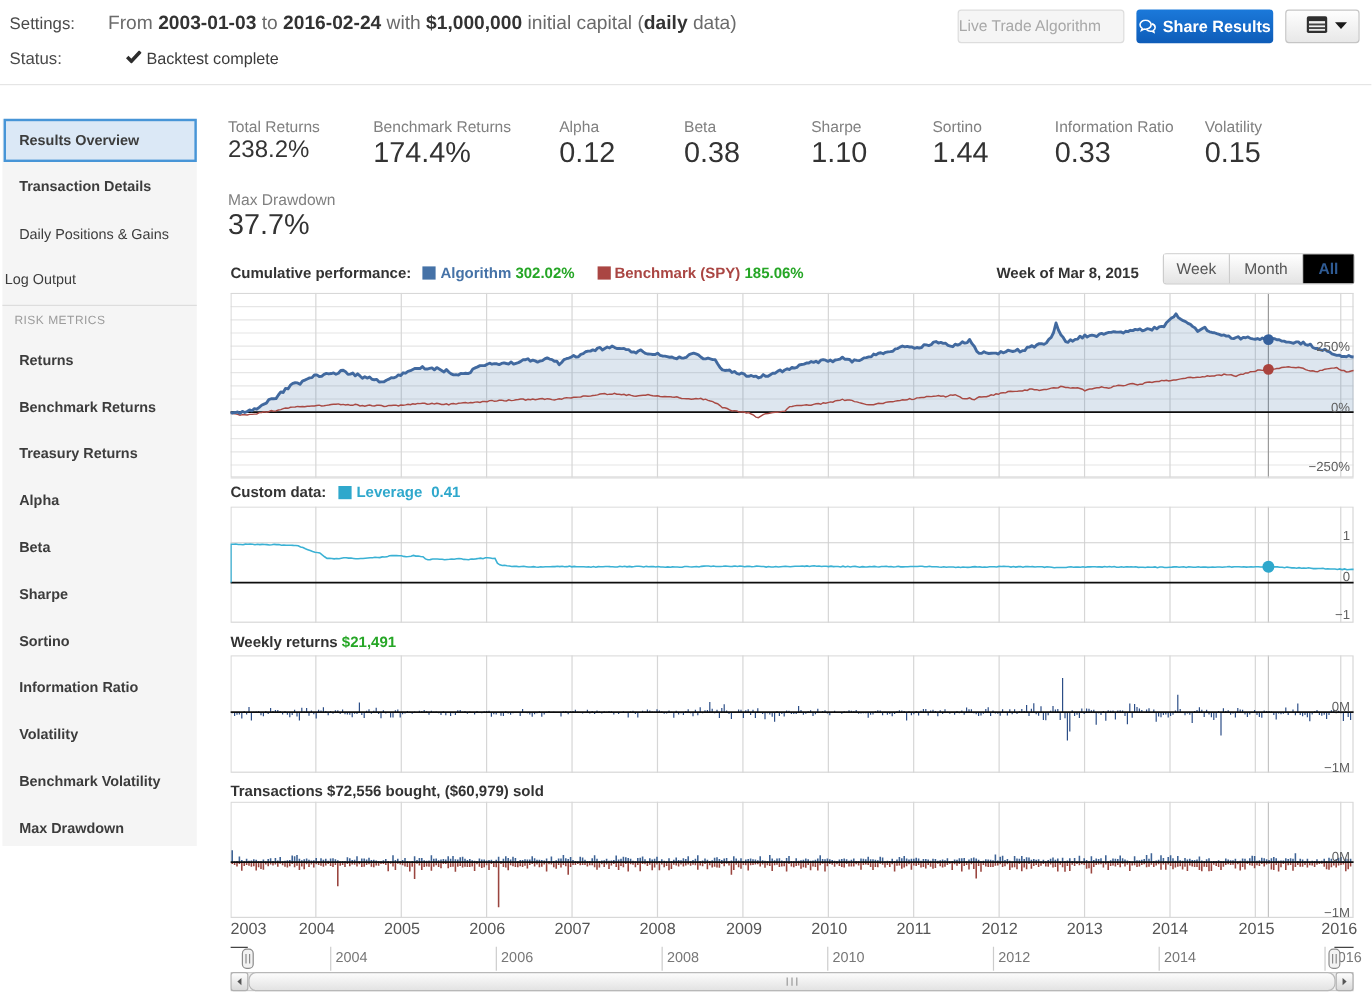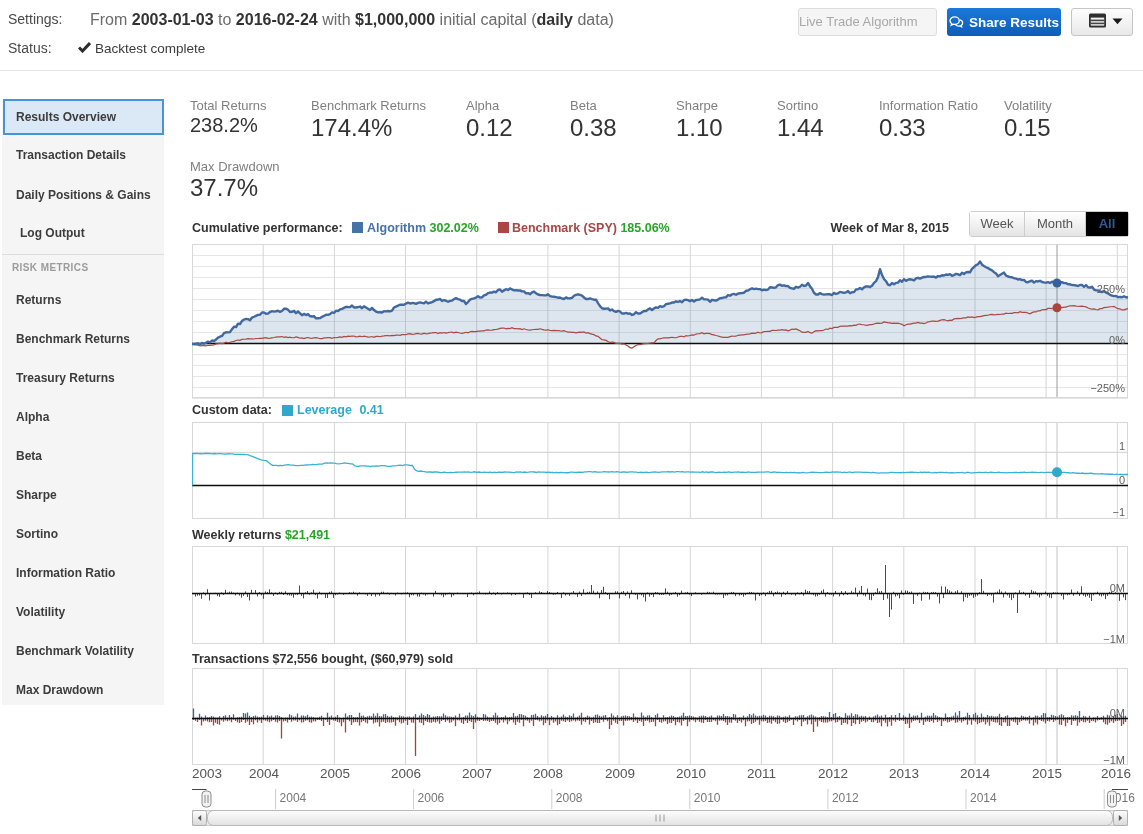--- a/index.html
+++ b/index.html
@@ -3,21 +3,21 @@
 <style>
 html,body{margin:0;padding:0;background:#fff;font-family:"Liberation Sans",sans-serif;}
 body{width:1143px;height:834px;position:relative;overflow:hidden;}
 .abs{position:absolute;}
 </style></head>
 <body>
 
 <div class="abs" style="left:8px;top:11px;font-size:14px;color:#4a4a4a">Settings:</div>
 <div class="abs" style="left:90px;top:11px;font-size:16px;color:#6b6b6b">From <b style="color:#333">2003-01-03</b> to <b style="color:#333">2016-02-24</b> with <b style="color:#333">$1,000,000</b> initial capital (<b style="color:#333">daily</b> data)</div>
 <div class="abs" style="left:8px;top:40px;font-size:14px;color:#4a4a4a">Status:</div>
-<div class="abs" style="left:78px;top:40.5px;font-size:13.5px;color:#3c3c3c"><svg width="13" height="11" viewBox="0 0 13 11" style="margin-right:4px">
+<div class="abs" style="left:105px;top:40.5px;font-size:13.5px;color:#3c3c3c"><svg width="13" height="11" viewBox="0 0 13 11" style="margin-right:4px">
       <path d="M1 5.5L4.5 9L12 1" stroke="#2d2d2d" stroke-width="3" fill="none"></path>
     </svg>Backtest complete</div>
 
 <div class="abs" style="left:798px;top:8px;width:137px;height:26px;background:#f5f5f5;border:1px solid #ddd;border-radius:3px;color:#a8a8a8;font-size:13px;text-align:left;line-height:26px">Live Trade Algorithm</div>
 <div class="abs" style="left:947px;top:8px;width:114px;height:28px;background:linear-gradient(#1b79da,#0e5cb8);border-radius:3px;color:#fff;font-size:13.5px;font-weight:bold;white-space:nowrap;display:flex;align-items:center;justify-content:center"><svg width="15" height="13" viewBox="0 0 16 14" style="vertical-align:-2px;margin-right:5px">
       <path d="M6 1C3.2 1 1 2.8 1 5c0 1.3.7 2.4 1.9 3.2L2.3 10l2.3-1.2c.4.1.9.2 1.4.2 2.8 0 5-1.8 5-4S8.8 1 6 1z" fill="none" stroke="#fff" stroke-width="1.4"></path>
       <path d="M11.5 4.2c1.8.4 3.1 1.7 3.1 3.3 0 1-.6 2-1.5 2.6l.4 1.6-1.9-1c-.3.1-.7.1-1.1.1-1.5 0-2.9-.6-3.7-1.5" fill="none" stroke="#fff" stroke-width="1.4"></path>
     </svg>Share Results</div>
 <div class="abs" style="left:1071px;top:8px;width:60px;height:26px;background:linear-gradient(#fefefe,#e8e8e8);border:1px solid #c5c5c5;border-radius:3px">
 <svg width="58" height="24" viewBox="0 0 58 24">
@@ -27,24 +27,24 @@
       <rect x="18.8" y="13.6" width="13.4" height="1.6" fill="#444"></rect>
       <path d="M40.5 9.5h10L45.5 15.2z" fill="#1a1a1a"></path>
     </svg>
 </div>
 <div class="abs" style="left:0;top:70px;width:1143px;height:1px;background:#e5e5e5"></div>
 
 <div style="position:absolute;left:2px;top:99px;width:162px;height:606px;background:#f5f5f5"></div>
 <div style="position:absolute;left:3px;top:99px;width:157px;height:32px;background:#dbe8f6;border:2px solid #4795d7"></div>
 <div style="position:absolute;left:16px;top:110px;font-size:12px;font-weight:bold;color:#3c3c3c">Results Overview</div>
 <div style="position:absolute;left:16px;top:148px;font-size:12px;font-weight:bold;color:#3c3c3c">Transaction Details</div>
-<div style="position:absolute;left:16px;top:188px;font-size:12px;font-weight:bold;color:#3c3c3c">Daily Positions &amp; Gains</div>
-<div style="position:absolute;left:20px;top:226px;font-size:12px;font-weight:bold;color:#3c3c3c">Log Output</div>
+<div style="position:absolute;left:16px;top:188px;font-size:12px;font-weight:normal;color:#3c3c3c">Daily Positions &amp; Gains</div>
+<div style="position:absolute;left:4px;top:226px;font-size:12px;font-weight:normal;color:#3c3c3c">Log Output</div>
 <div style="position:absolute;left:2px;top:254px;width:162px;height:1px;background:#ddd"></div>
-<div style="position:absolute;left:12px;top:262px;font-size:10px;font-weight:bold;color:#9b9b9b;letter-spacing:0.4px">RISK METRICS</div>
+<div style="position:absolute;left:12px;top:262px;font-size:10px;font-weight:normal;color:#9b9b9b;letter-spacing:0.4px">RISK METRICS</div>
 <div style="position:absolute;left:16px;top:293px;font-size:12px;font-weight:bold;color:#3c3c3c">Returns</div>
 <div style="position:absolute;left:16px;top:332px;font-size:12px;font-weight:bold;color:#3c3c3c">Benchmark Returns</div>
 <div style="position:absolute;left:16px;top:371px;font-size:12px;font-weight:bold;color:#3c3c3c">Treasury Returns</div>
 <div style="position:absolute;left:16px;top:410px;font-size:12px;font-weight:bold;color:#3c3c3c">Alpha</div>
 <div style="position:absolute;left:16px;top:449px;font-size:12px;font-weight:bold;color:#3c3c3c">Beta</div>
 <div style="position:absolute;left:16px;top:488px;font-size:12px;font-weight:bold;color:#3c3c3c">Sharpe</div>
 <div style="position:absolute;left:16px;top:527px;font-size:12px;font-weight:bold;color:#3c3c3c">Sortino</div>
 <div style="position:absolute;left:16px;top:566px;font-size:12px;font-weight:bold;color:#3c3c3c">Information Ratio</div>
 <div style="position:absolute;left:16px;top:605px;font-size:12px;font-weight:bold;color:#3c3c3c">Volatility</div>
 <div style="position:absolute;left:16px;top:644px;font-size:12px;font-weight:bold;color:#3c3c3c">Benchmark Volatility</div>

